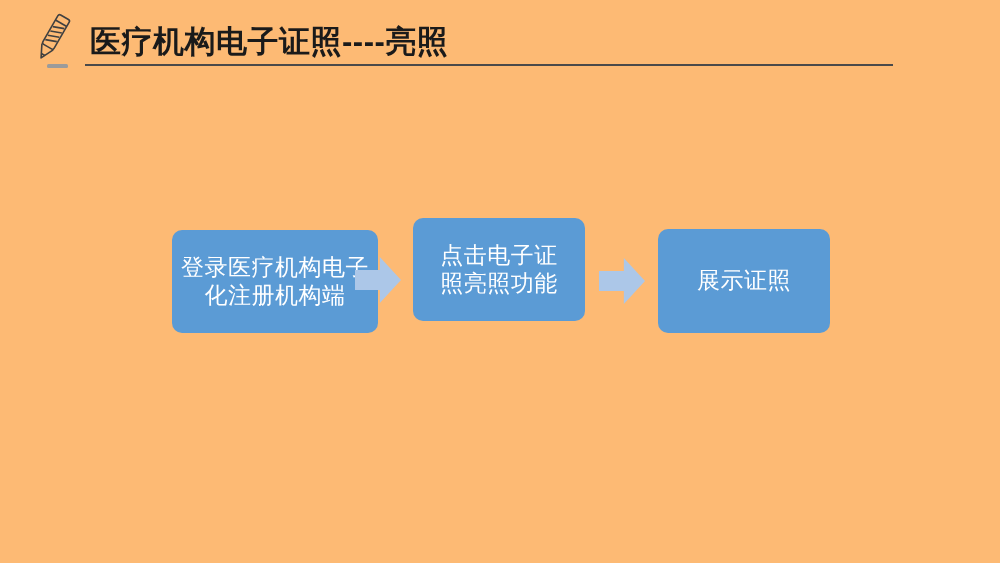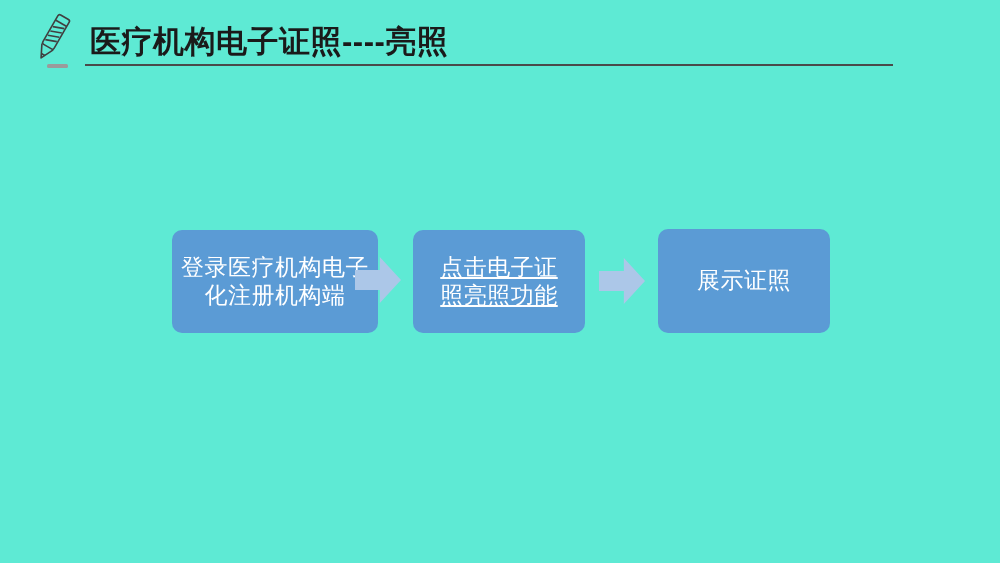--- a/index.html
+++ b/index.html
@@ -3,21 +3,21 @@
 <meta charset="utf-8">
 <style>
   * { margin: 0; padding: 0; box-sizing: border-box; }
   html, body { background: #e9e9e9; }
   body { font-family: "Liberation Sans", "DejaVu Sans", sans-serif; }
 
   .slide {
     position: relative;
     width: 1000px;
     height: 563px;
-    background: #5eead4;
+    background: #fdba74;
     overflow: hidden;
     margin: 0 auto;
   }
 
   
   .title-icon {
     position: absolute;
     left: 30px;
     top: 12px;
     width: 54px;
@@ -52,21 +52,21 @@
     display: flex;
     align-items: center;
     justify-content: center;
     text-align: center;
     font-size: 23px;
     line-height: 1.18;
     letter-spacing: 0.5px;
   }
   .flow-box .box-label { display: block; width: 100%; }
   #step-1 { left: 172px; top: 230px; width: 206px; height: 103px; padding: 0 5px; }
-  #step-2 { left: 413px; top: 230px; width: 172px; height: 103px; padding: 16px 16px; text-decoration: underline; }
+  #step-2 { left: 413px; top: 218px; width: 172px; height: 103px; padding: 16px 16px; }
   #step-3 { left: 658px; top: 229px; width: 172px; height: 104px; padding: 8px 16px; }
 
   .flow-arrow {
     position: absolute;
     width: 46px;
     height: 46px;
     background: #ACC7E8;
     clip-path: polygon(0% 28%, 54% 28%, 54% 0%, 100% 50%, 54% 100%, 54% 72%, 0% 72%);
   }
   #arrow-1 { left: 355px; top: 257px; }

